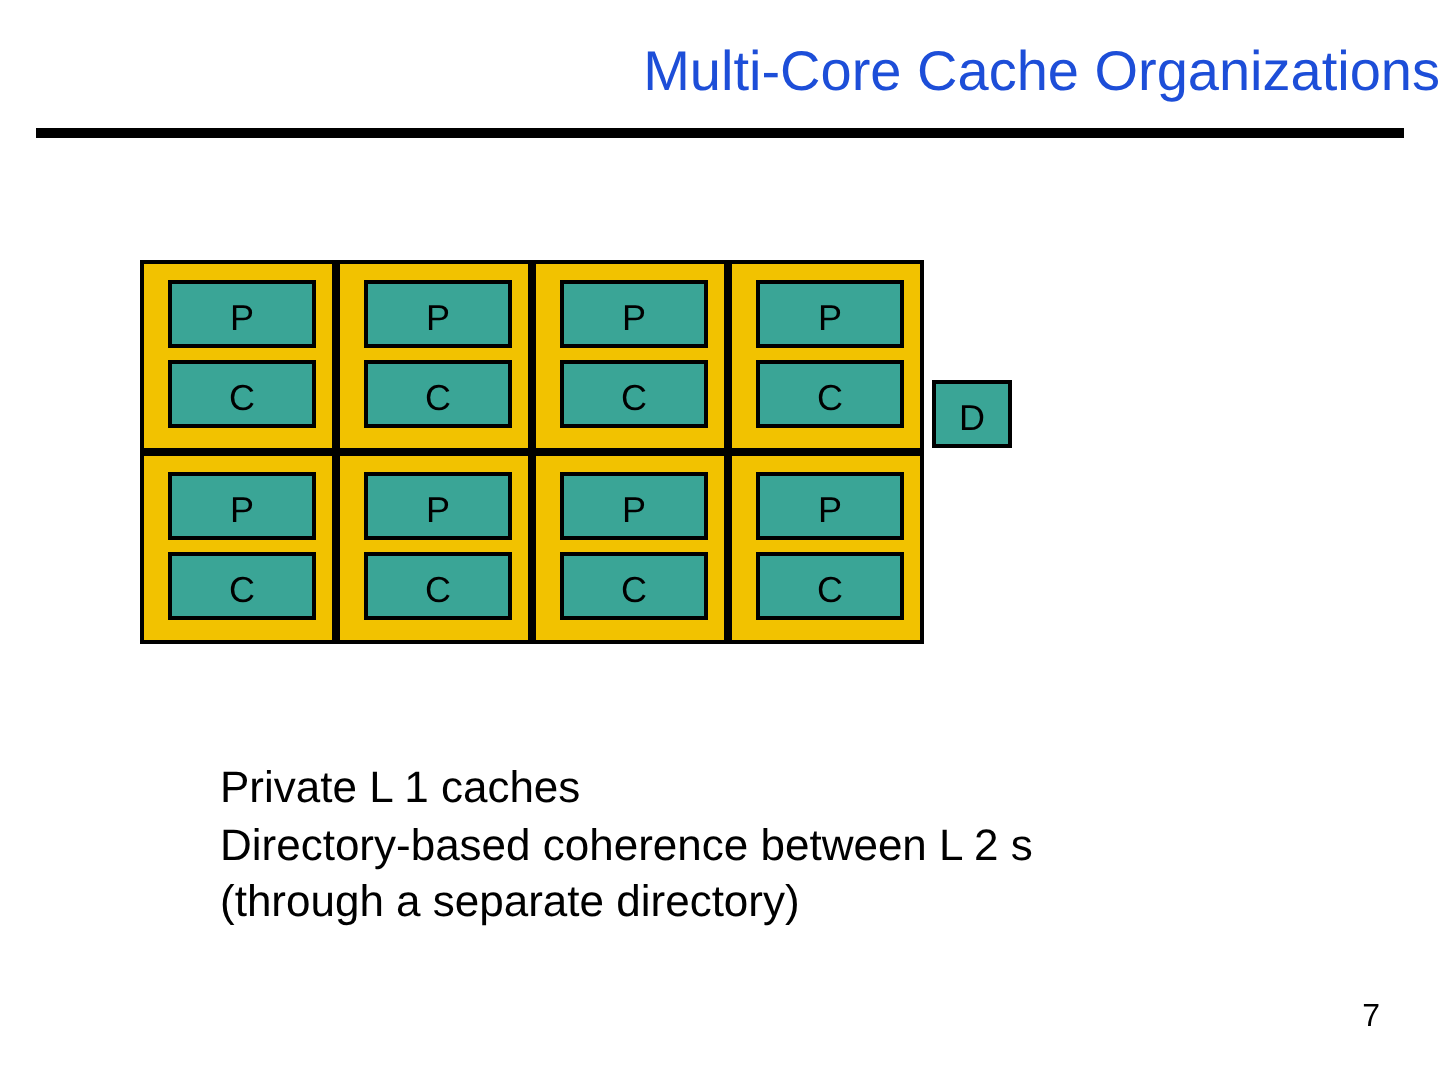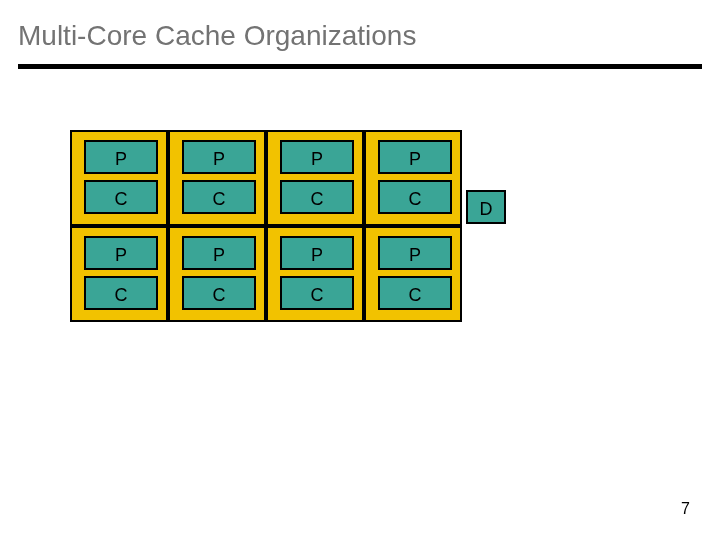--- a/index.html
+++ b/index.html
@@ -5,23 +5,24 @@
     * { margin: 0; padding: 0; box-sizing: border-box; }
     body {
       width: 720px;
       height: 540px;
       background: #fff;
       font-family: Arial, Helvetica, sans-serif;
       position: relative;
     }
     .title {
       font-size: 28px;
-      color: #737373;
+      color: #1d4ed8;
       padding: 20px 0 12px 18px;
       font-weight: normal;
+      text-align: right;
     }
     .underline {
       height: 5px;
       background: #000;
       margin: 0 18px 0 18px;
     }
     .diagram {
       position: absolute;
       left: 70px;
       top: 130px;
@@ -117,15 +118,18 @@
       <div class="cache">C</div>
     </div>
     <div class="core-cell" style="left: 294px; top: 96px;">
       <div class="proc">P</div>
       <div class="cache">C</div>
     </div>
     <div class="dir" style="left: 396px; top: 60px;">D</div>
   </div>
 
 <div class="description" id="desc">
+    <div>Private L 1 caches</div>
+    <div>Directory-based coherence between L 2 s</div>
+    <div> (through a separate directory)</div>
   </div>
 
 <div class="page-num">7</div>
 
 </body></html>

